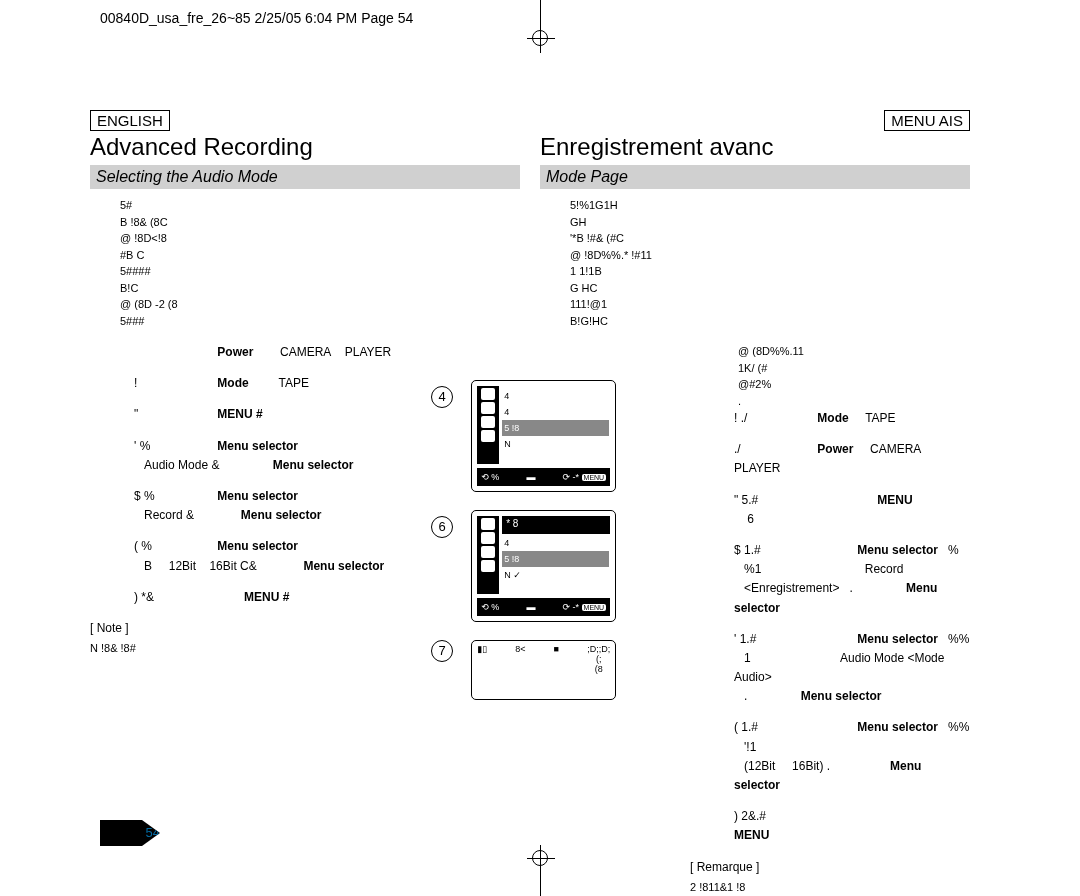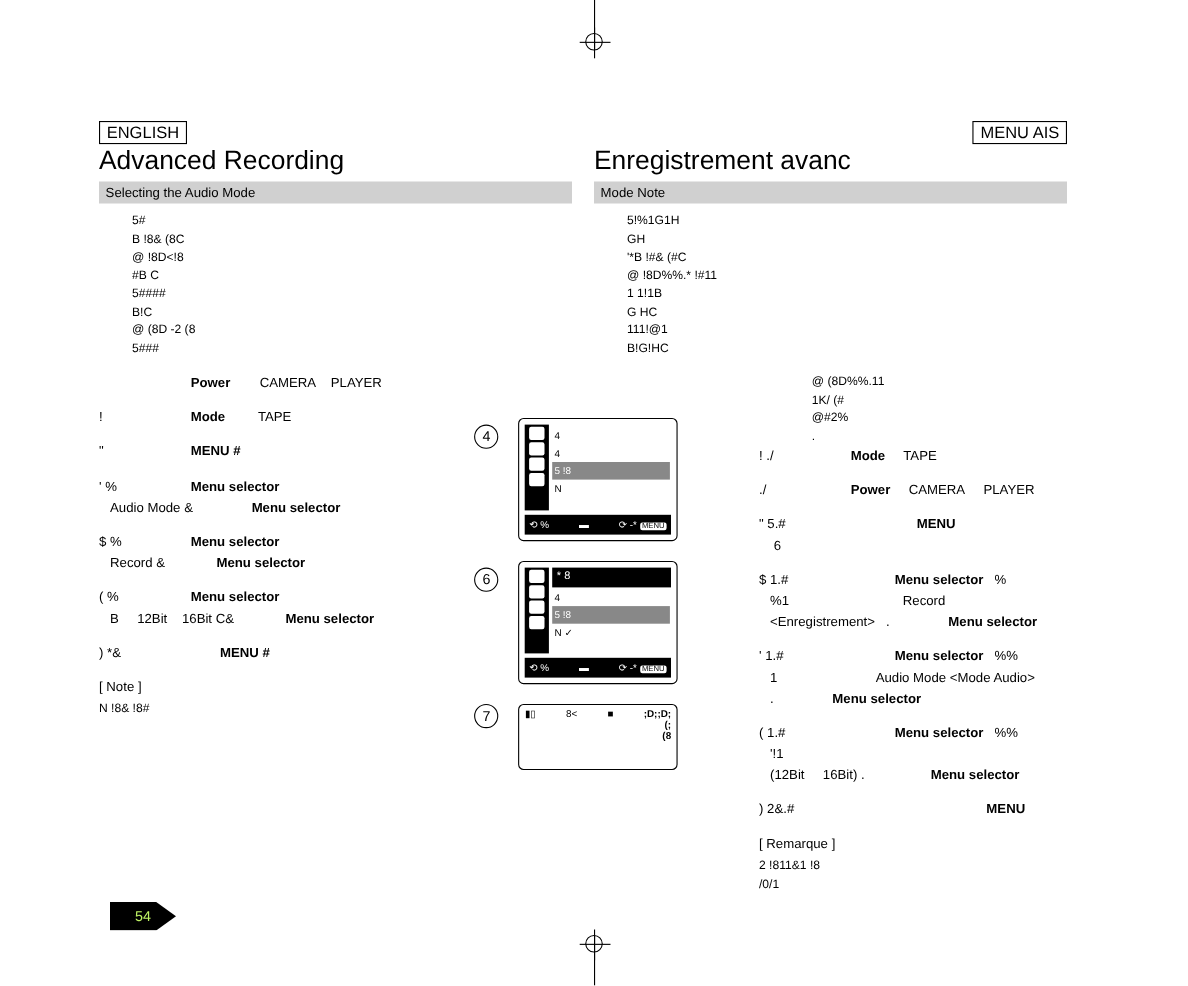--- a/index.html
+++ b/index.html
@@ -71,39 +71,40 @@
     font-size: 15px;
   }
   .col.right .lang-label { float: right; }
   .main-title {
     font-size: 24px;
     font-weight: normal;
     margin-top: 2px;
   }
   .section-hdr {
     background: #d0d0d0;
-    font-size: 12px;
+    font-size: 16px;
     font-weight: normal;
     padding: 3px 6px;
     margin-top: 4px;
+    font-style: italic;
   }
   .body-text {
     margin-top: 8px;
     font-size: 11px;
     line-height: 1.5;
     padding-left: 30px;
     white-space: pre-line;
   }
   .body-text.right-col { padding-left: 30px; }
   .steps {
     margin-top: 14px;
     font-size: 12px;
     line-height: 1.6;
   }
-  .steps .row { margin-bottom: 12px; }
+  .steps .row { margin-bottom: 12px; margin-left: 44px; }
   .steps .lbl { display: inline-block; min-width: 80px; }
   .steps .kw { font-weight: bold; }
   .note-hdr { margin-top: 10px; font-size: 12px; }
   .note-body { font-size: 11px; margin-top: 2px; }
 
   .screens {
     position: absolute;
     top: 270px;
     left: 42%;
     width: 155px;
@@ -184,36 +185,37 @@
   }
   .screen3 .bar { position: absolute; top: 3px; left: 5px; right: 5px; font-size: 9px; display: flex; justify-content: space-between; }
 
   .page-num-tab {
     position: absolute;
     bottom: 50px;
     left: 100px;
     width: 60px;
     height: 26px;
     background: #000;
-    color: #bef264;
+    color: #0369a1;
     font-size: 13px;
     line-height: 26px;
-    text-align: center;
+    text-align: right;
     clip-path: polygon(0 0, 70% 0, 100% 50%, 70% 100%, 0 100%);
   }
 </style>
 </head>
 <body>
 
 <div class="page">
   <div class="crop-mark-top"></div>
   <div class="crop-target crop-target-top"></div>
   <div class="crop-mark-bottom"></div>
   <div class="crop-target crop-target-bottom"></div>
 
+  <div class="print-header">00840D_usa_fre_26~85 2/25/05 6:04 PM Page 54</div>
 
   <div class="content">
     <div class="columns">
 
       <div class="col left">
         <span class="lang-label">ENGLISH</span>
         <div class="main-title">Advanced Recording</div>
         <div class="section-hdr">Selecting the Audio Mode</div>
         <div class="body-text">5#
 B !8&amp; (8C
@@ -266,21 +268,21 @@
           </div>
           <div class="note-hdr">[ Note ]</div>
           <div class="note-body">N !8&amp; !8#</div>
         </div>
       </div>
 
       <div class="col right">
         <span class="lang-label">MENU  AIS</span>
         <div style="clear:both"></div>
         <div class="main-title">Enregistrement avanc</div>
-        <div class="section-hdr">Mode Note</div>
+        <div class="section-hdr">Mode Page</div>
         <div class="body-text right-col">5!%1G1H
 GH
 '*B !#&amp; (#C
 @    !8D%%.* !#11
      1 1!1B
      G HC
      111!@1
      B!G!HC</div>
 
         <div class="steps" style="padding-left:150px;">
@@ -390,21 +392,21 @@
         </div>
       </div>
 
       <div style="position:relative">
         <div class="step-bubble" style="top:0">7</div>
         <div class="screen3">
           <div class="bar">
             <span>▮▯</span>
             <span>8&lt;</span>
             <span>■</span>
-            <span style="white-space:pre-line; text-align:right;font-weight:bold;">;D;;D;
+            <span style="white-space:pre-line; text-align:center;">;D;;D;
 (;
 (8</span>
           </div>
         </div>
       </div>
     </div>
   </div>
 
   <div class="page-num-tab">54</div>
 </div>

